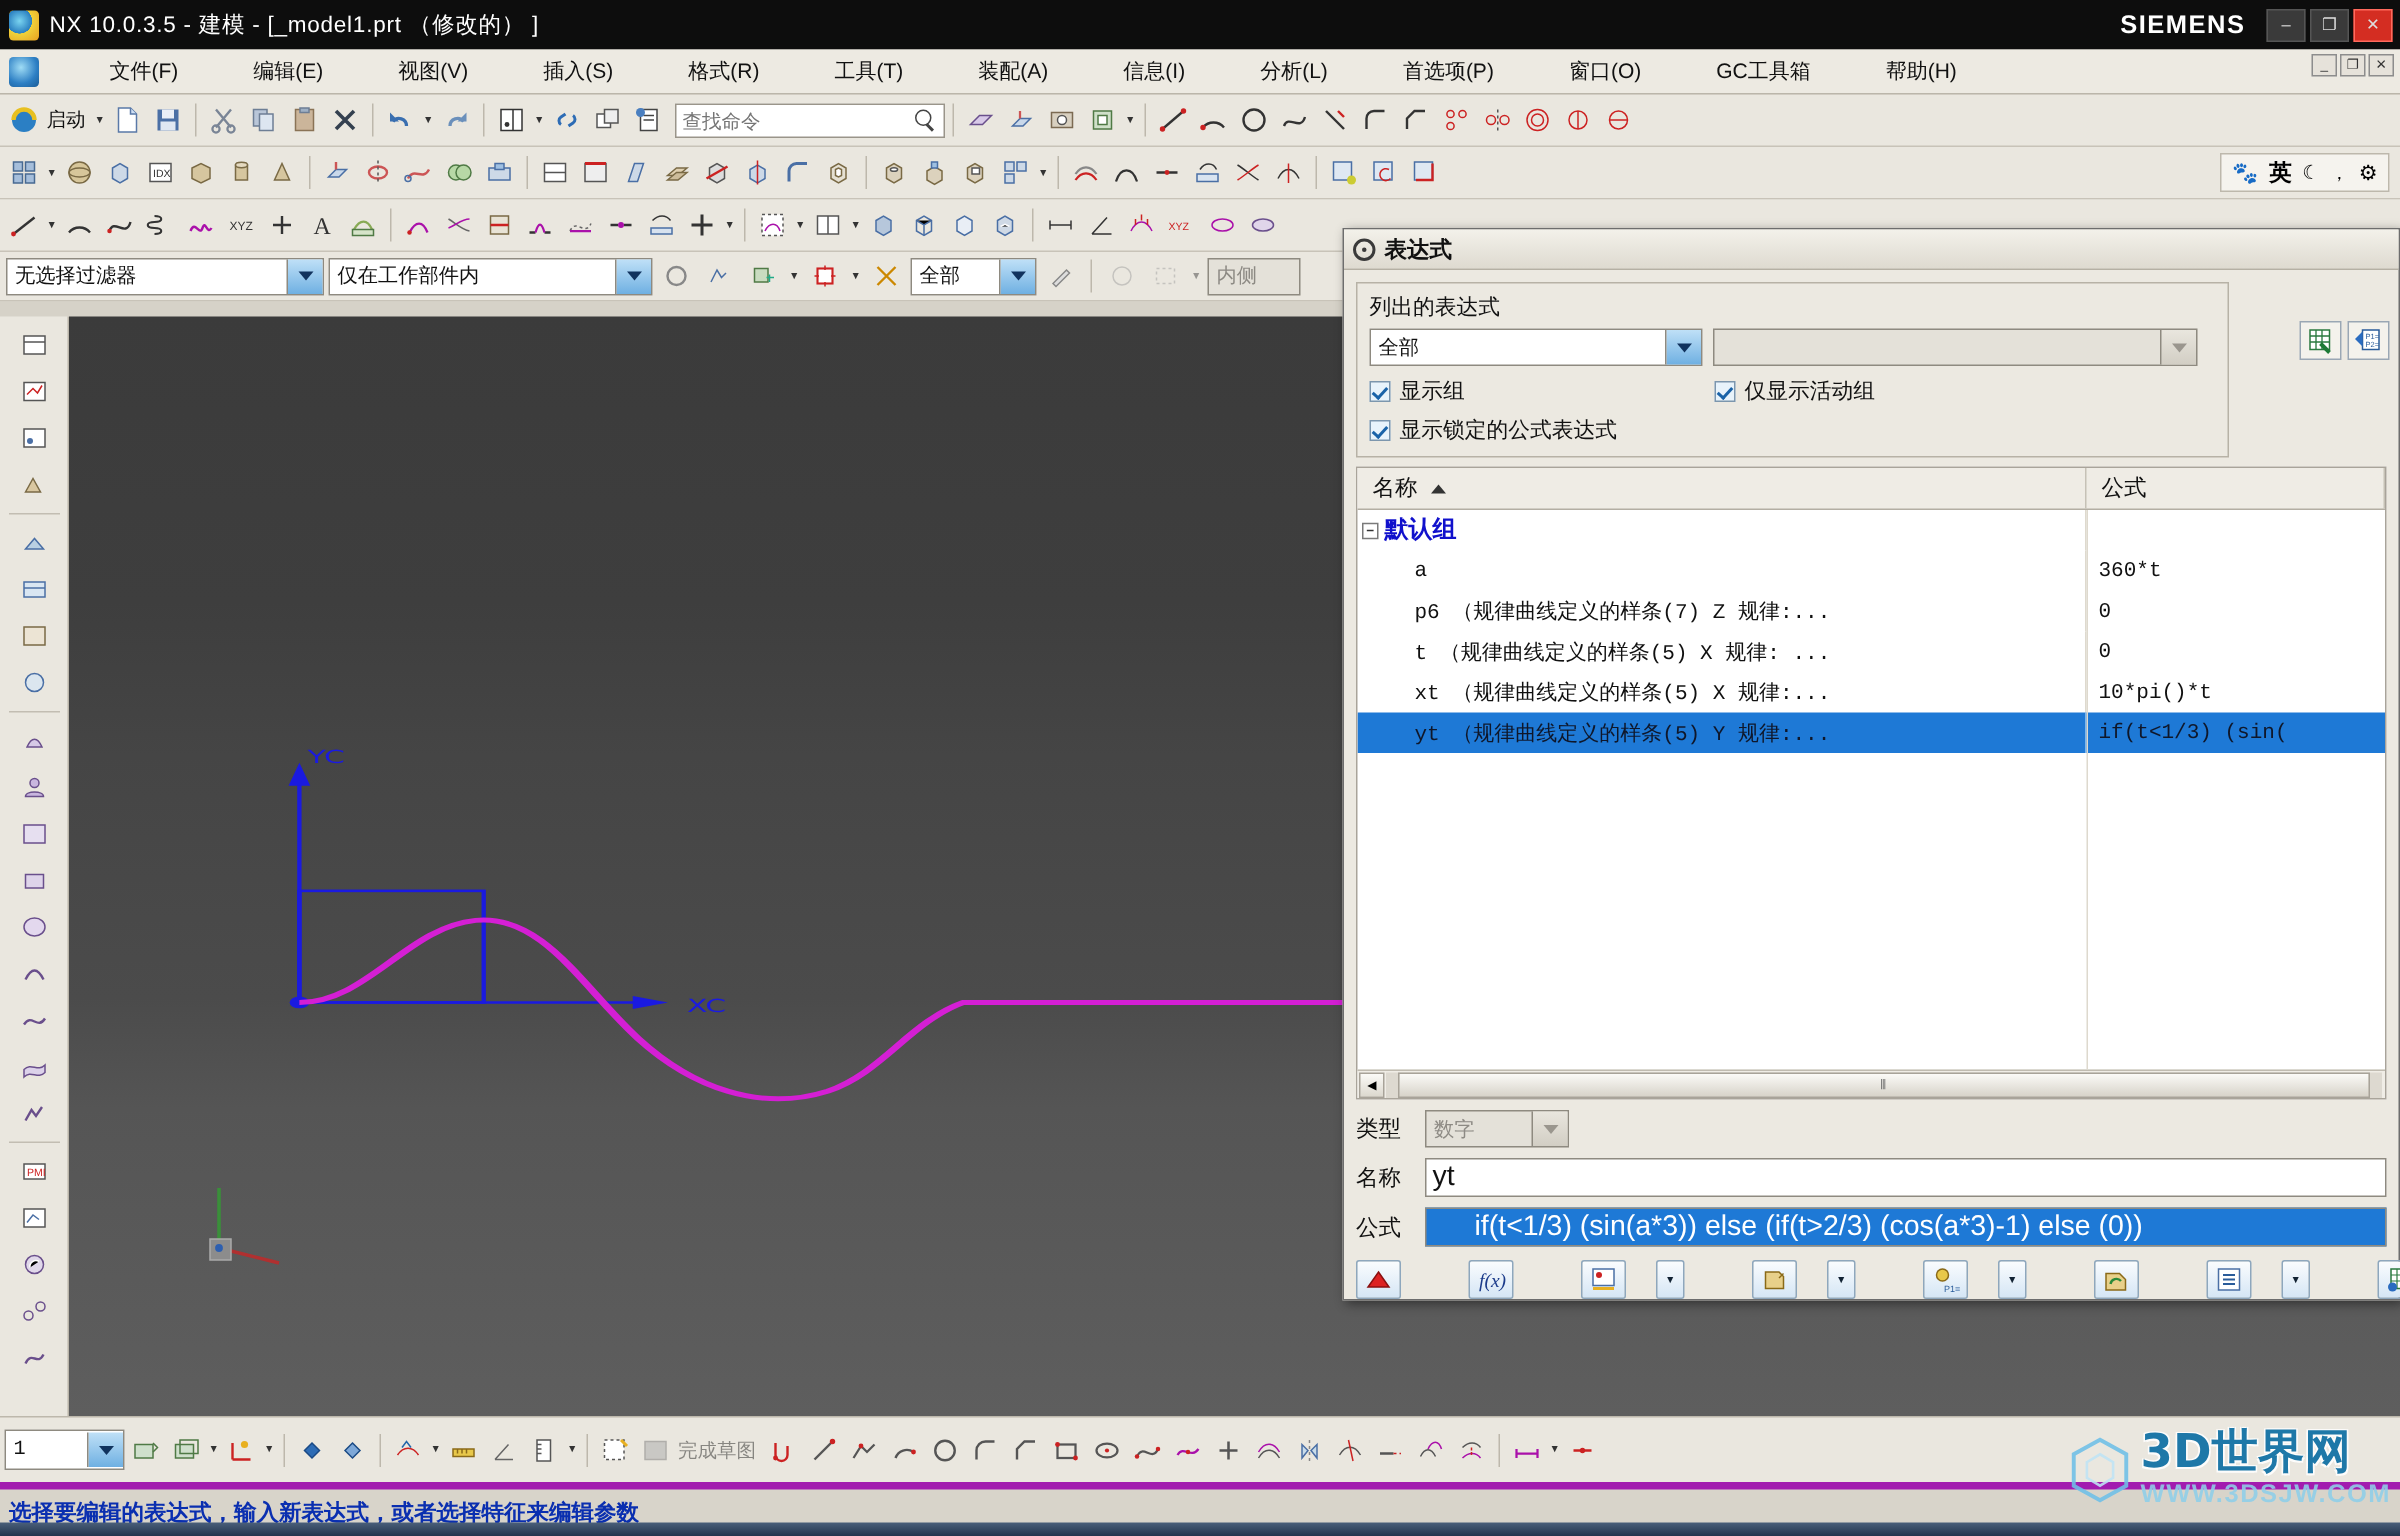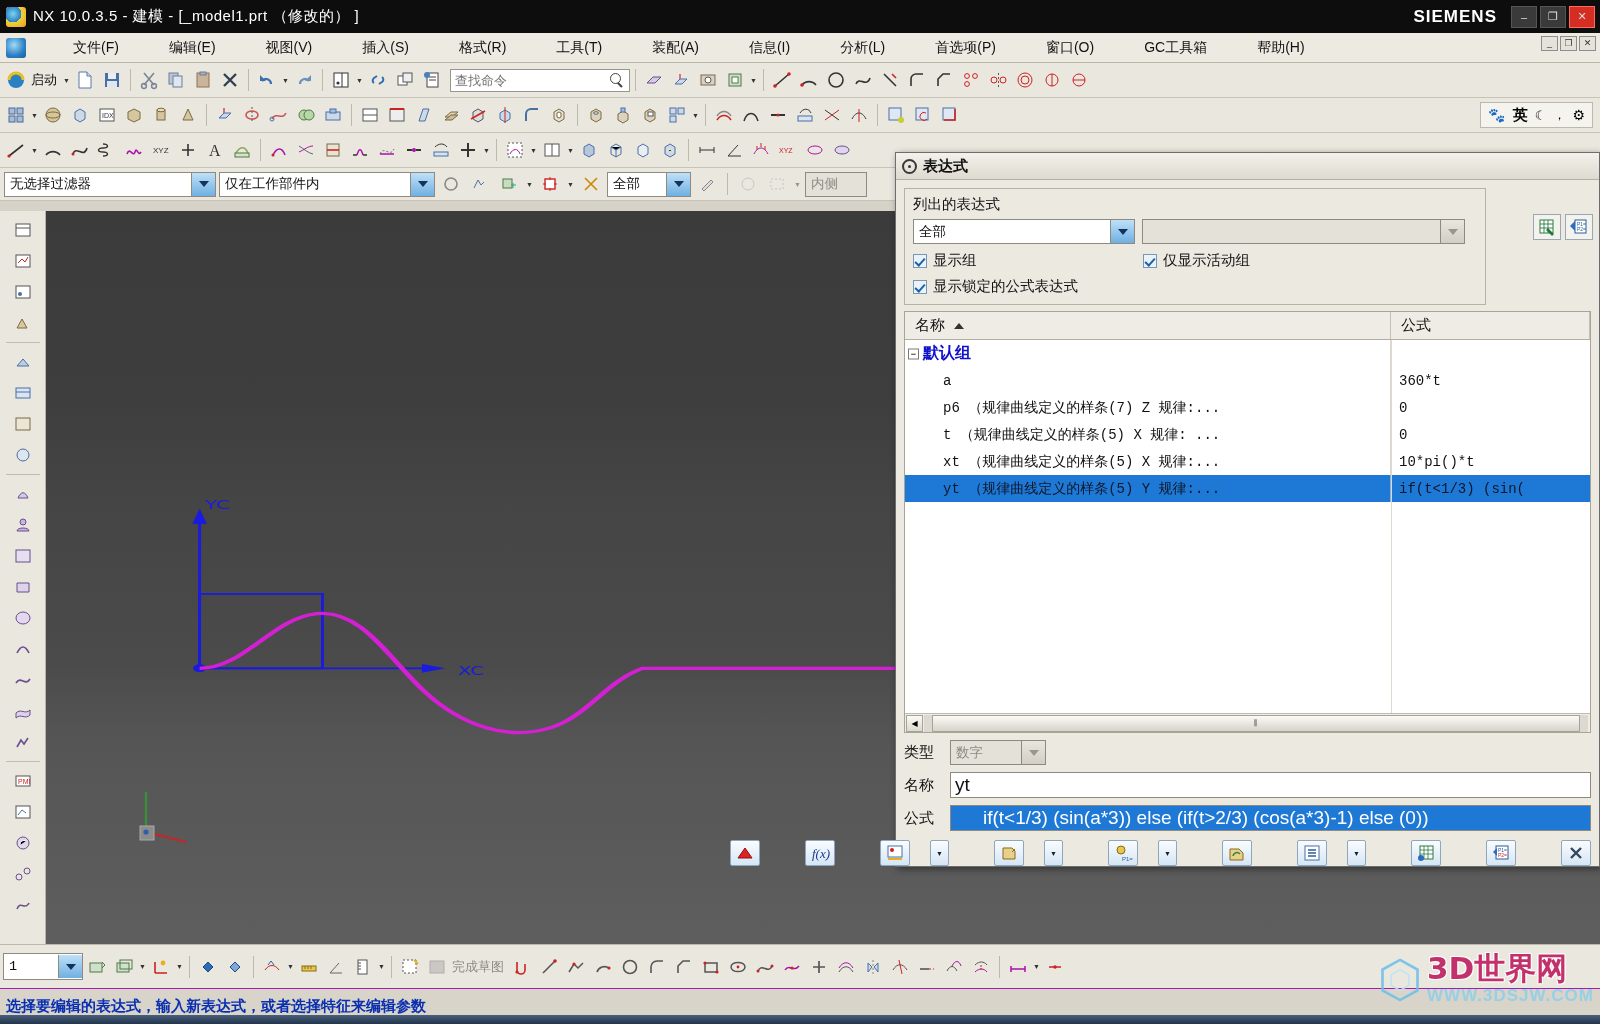--- a/index.html
+++ b/index.html
@@ -99,21 +99,21 @@
     flex:1;position:relative;overflow:hidden;
     background:linear-gradient(#3b3b3b 0%,#3e3e3e 26%,#454545 40%,#4b4b4b 62%,#555 72%,#5e5e5e 100%);
   }
   
   #sketchbar{
     position:absolute;left:0;right:0;bottom:36px;height:44px;background:#eae7df;
     border-top:1px solid #bdb8ac;display:flex;align-items:center;padding:3px;gap:1px;
   }
   #statusbar{
     position:absolute;left:0;right:0;bottom:0;height:36px;background:#d8d4ca;
-    display:flex;align-items:center;padding-left:6px;border-top:1px solid #a21caf;
+    display:flex;align-items:center;padding-left:6px;border-top:5px solid #a21caf;
   }
   #statusbar .stext{color:#0a2fb0;font-size:15px;font-weight:bold;}
   #taskbar{
     position:absolute;left:0;right:0;bottom:0;height:9px;
     background:linear-gradient(#4a5f7a,#22344d);
   }
   
   #dlg{
     position:absolute;left:895px;top:152px;width:705px;height:715px;
     background:#ece9e1;border:1px solid #6d6d6d;box-shadow:2px 2px 7px rgba(0,0,0,.45);
@@ -186,41 +186,41 @@
     display:flex;align-items:center;justify-content:center;font-size:9px;color:#666;letter-spacing:1px;}
   
   .frow{display:flex;align-items:center;margin:7px 8px 0 8px;gap:6px;}
   .flabel{font-size:15px;color:#111;width:40px;flex:0 0 auto;}
   .finput{
     flex:1;height:26px;background:#fff;border:1px solid #8e8a80;padding-left:4px;
     display:flex;align-items:center;font-size:19px;color:#111;
   }
   .finput.sel{background:#1e79d6;color:#fff;padding-left:32px;}
   .typecombo{width:96px;height:25px;}
-  .dlgtools{display:flex;align-items:center;margin:9px 8px 0 8px;gap:20px;justify-content:flex-end;}
+  .dlgtools{display:flex;align-items:center;margin:9px 8px 0 8px;gap:20px;}
   .dtbtn{
     width:30px;height:26px;border:1px solid #8ea7bd;border-radius:2px;
     background:linear-gradient(#fafcfe,#d5e6f5);display:flex;align-items:center;justify-content:center;
     flex:0 0 auto;
   }
   .dtcaret{
     width:19px;height:26px;border:1px solid #8ea7bd;border-radius:2px;
     background:linear-gradient(#fafcfe,#d5e6f5);display:flex;align-items:center;justify-content:center;
     flex:0 0 auto;font-size:7px;color:#123;
   }
   .dtsep{width:5px;flex:0 0 auto;}
   .topicons{position:absolute;right:6px;top:34px;display:flex;gap:4px;}
   .topicon{width:28px;height:26px;border:1px solid #9aa7b4;background:#f4f2ec;
     display:flex;align-items:center;justify-content:center;}
   
   #watermark{
     position:absolute;right:6px;bottom:18px;display:flex;align-items:center;gap:6px;
     opacity:.88;pointer-events:none;
   }
-  #watermark .wmtext{font-size:31px;font-weight:bold;color:#be185d;
+  #watermark .wmtext{font-size:31px;font-weight:bold;color:#0369a1;
     text-shadow:1px 1px 0 #fff,-1px -1px 0 #fff,1px -1px 0 #fff,-1px 1px 0 #fff;
     font-family:"DejaVu Sans",sans-serif;line-height:1;}
   #watermark .wmurl{font-size:17px;font-weight:bold;color:#8fcfe9;letter-spacing:1px;
     text-align:center;margin-top:2px;}
   #watermark .cube{width:42px;height:46px;}
   .icoimg{width:20px;height:20px;}
   .mono{font-family:"Liberation Mono","DejaVu Sans Mono",monospace;}
 </style>
 </head>
 <body>

